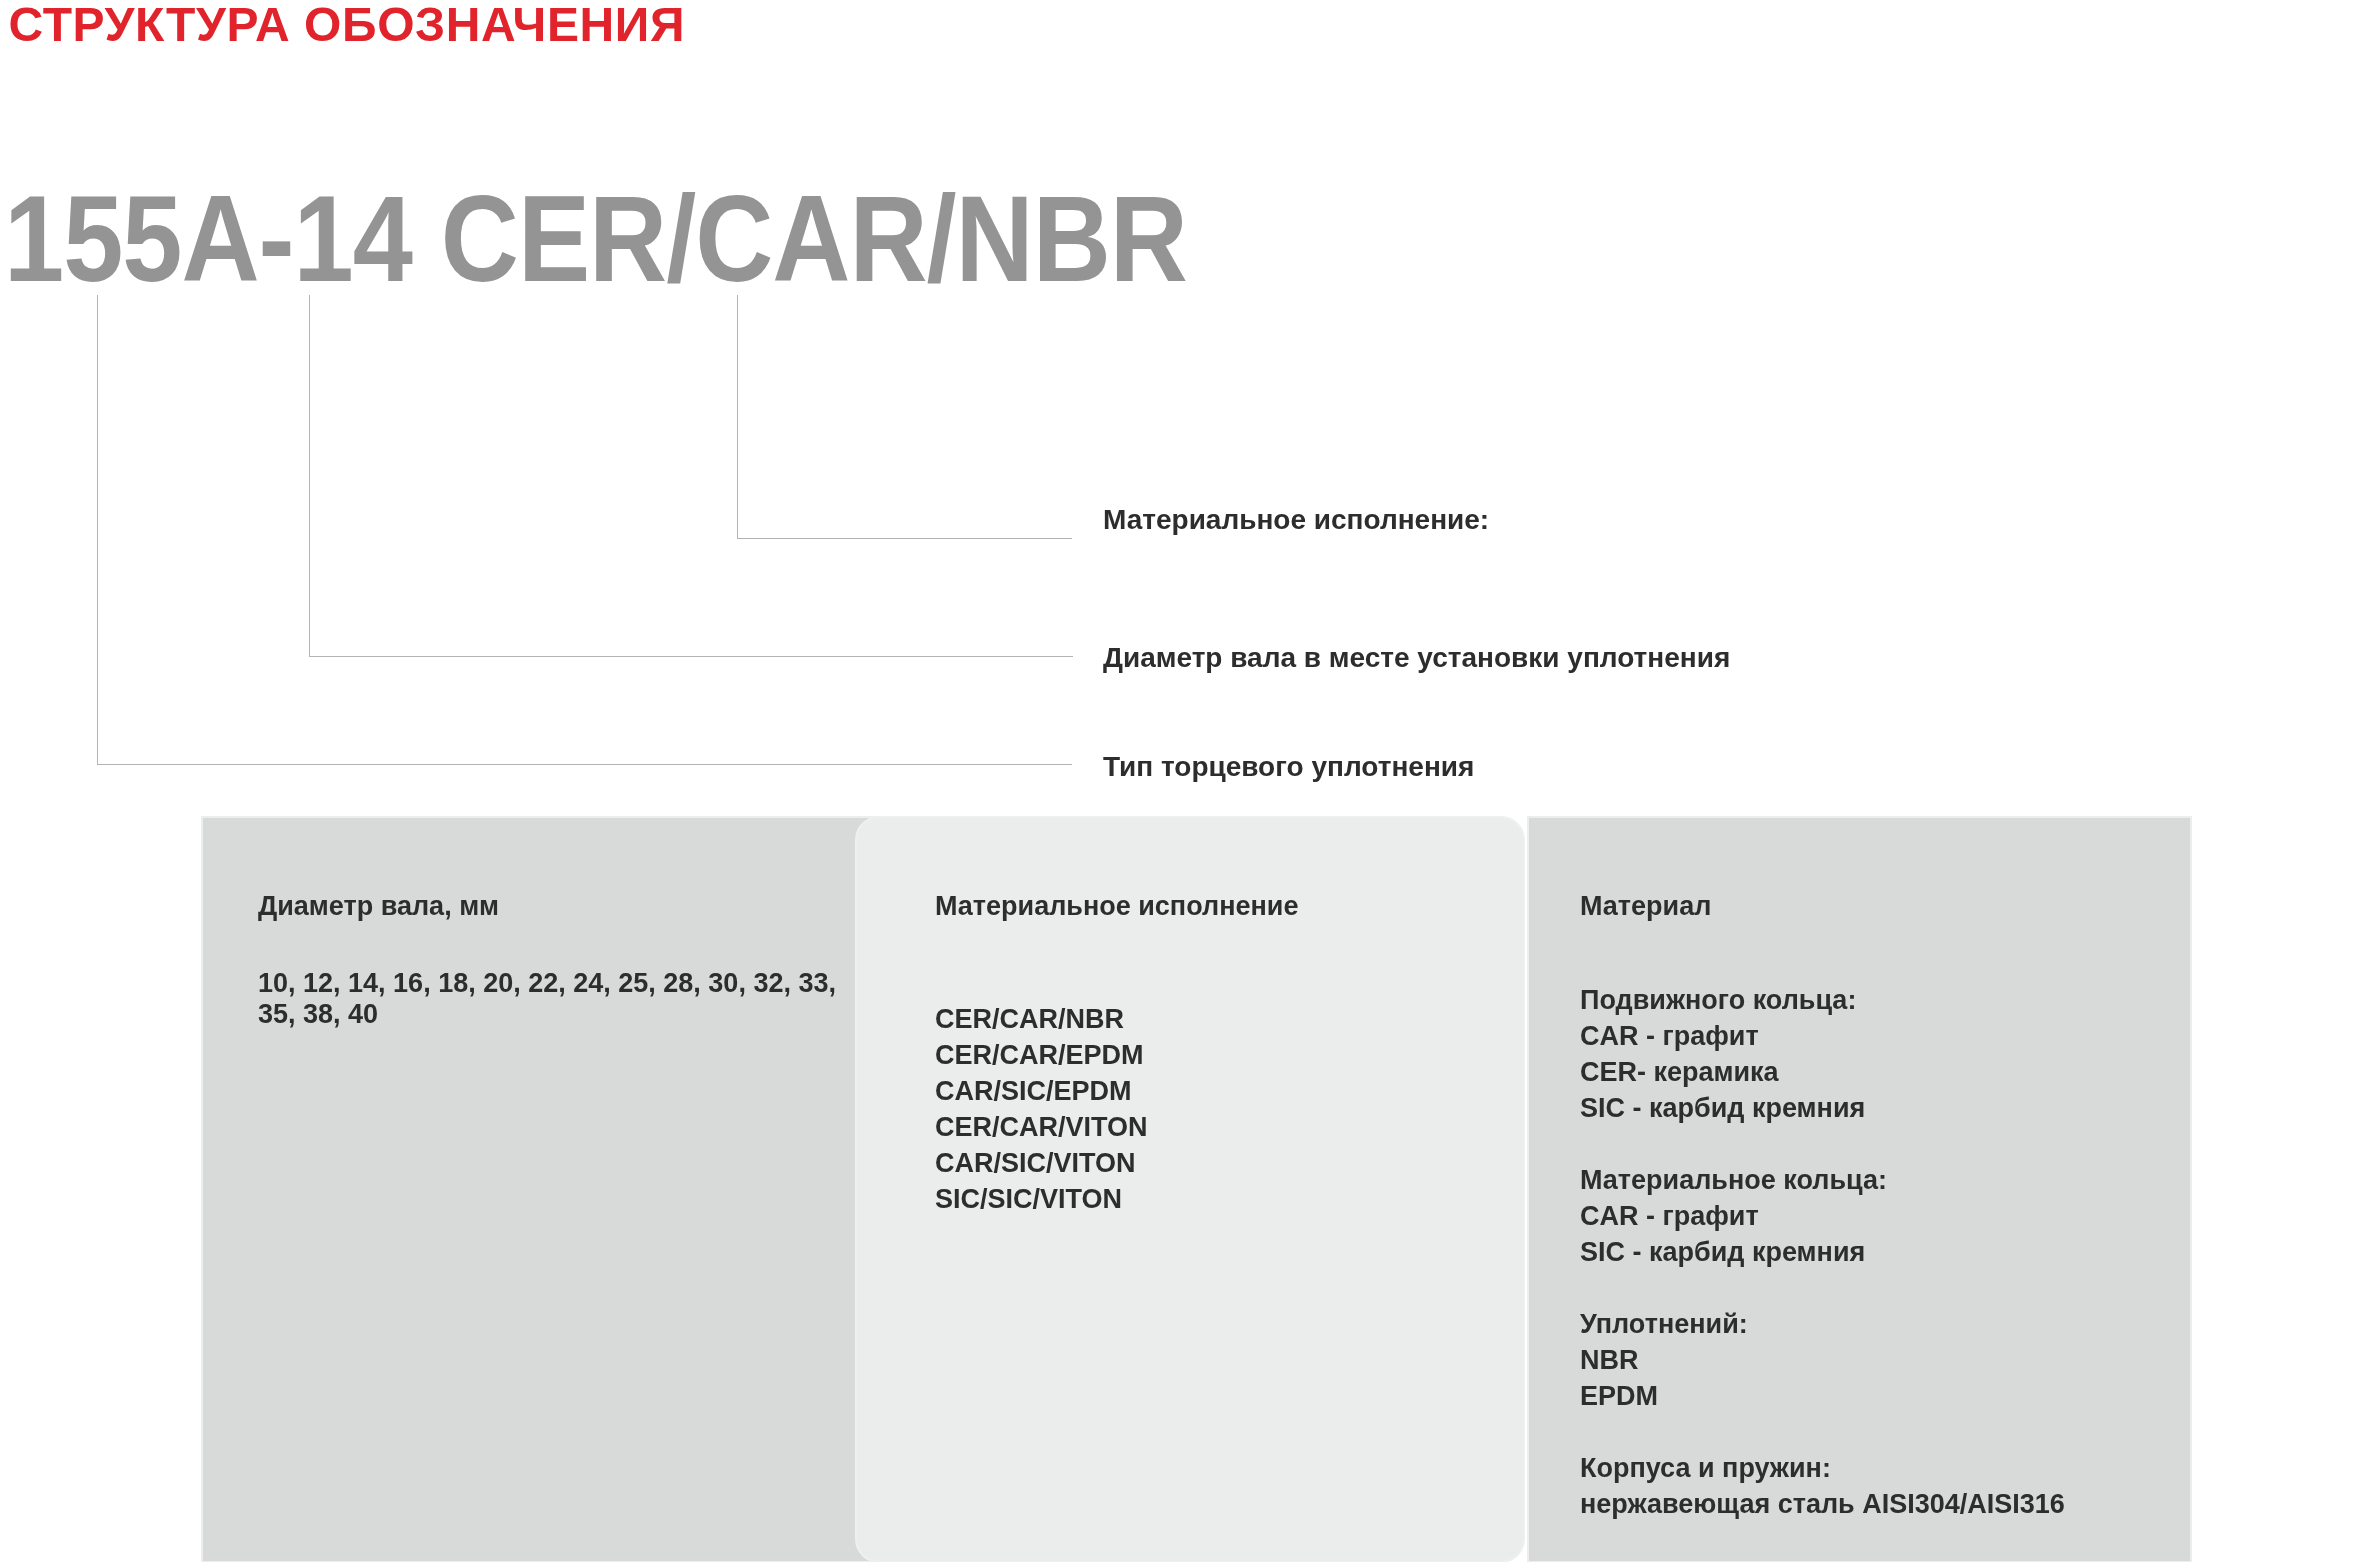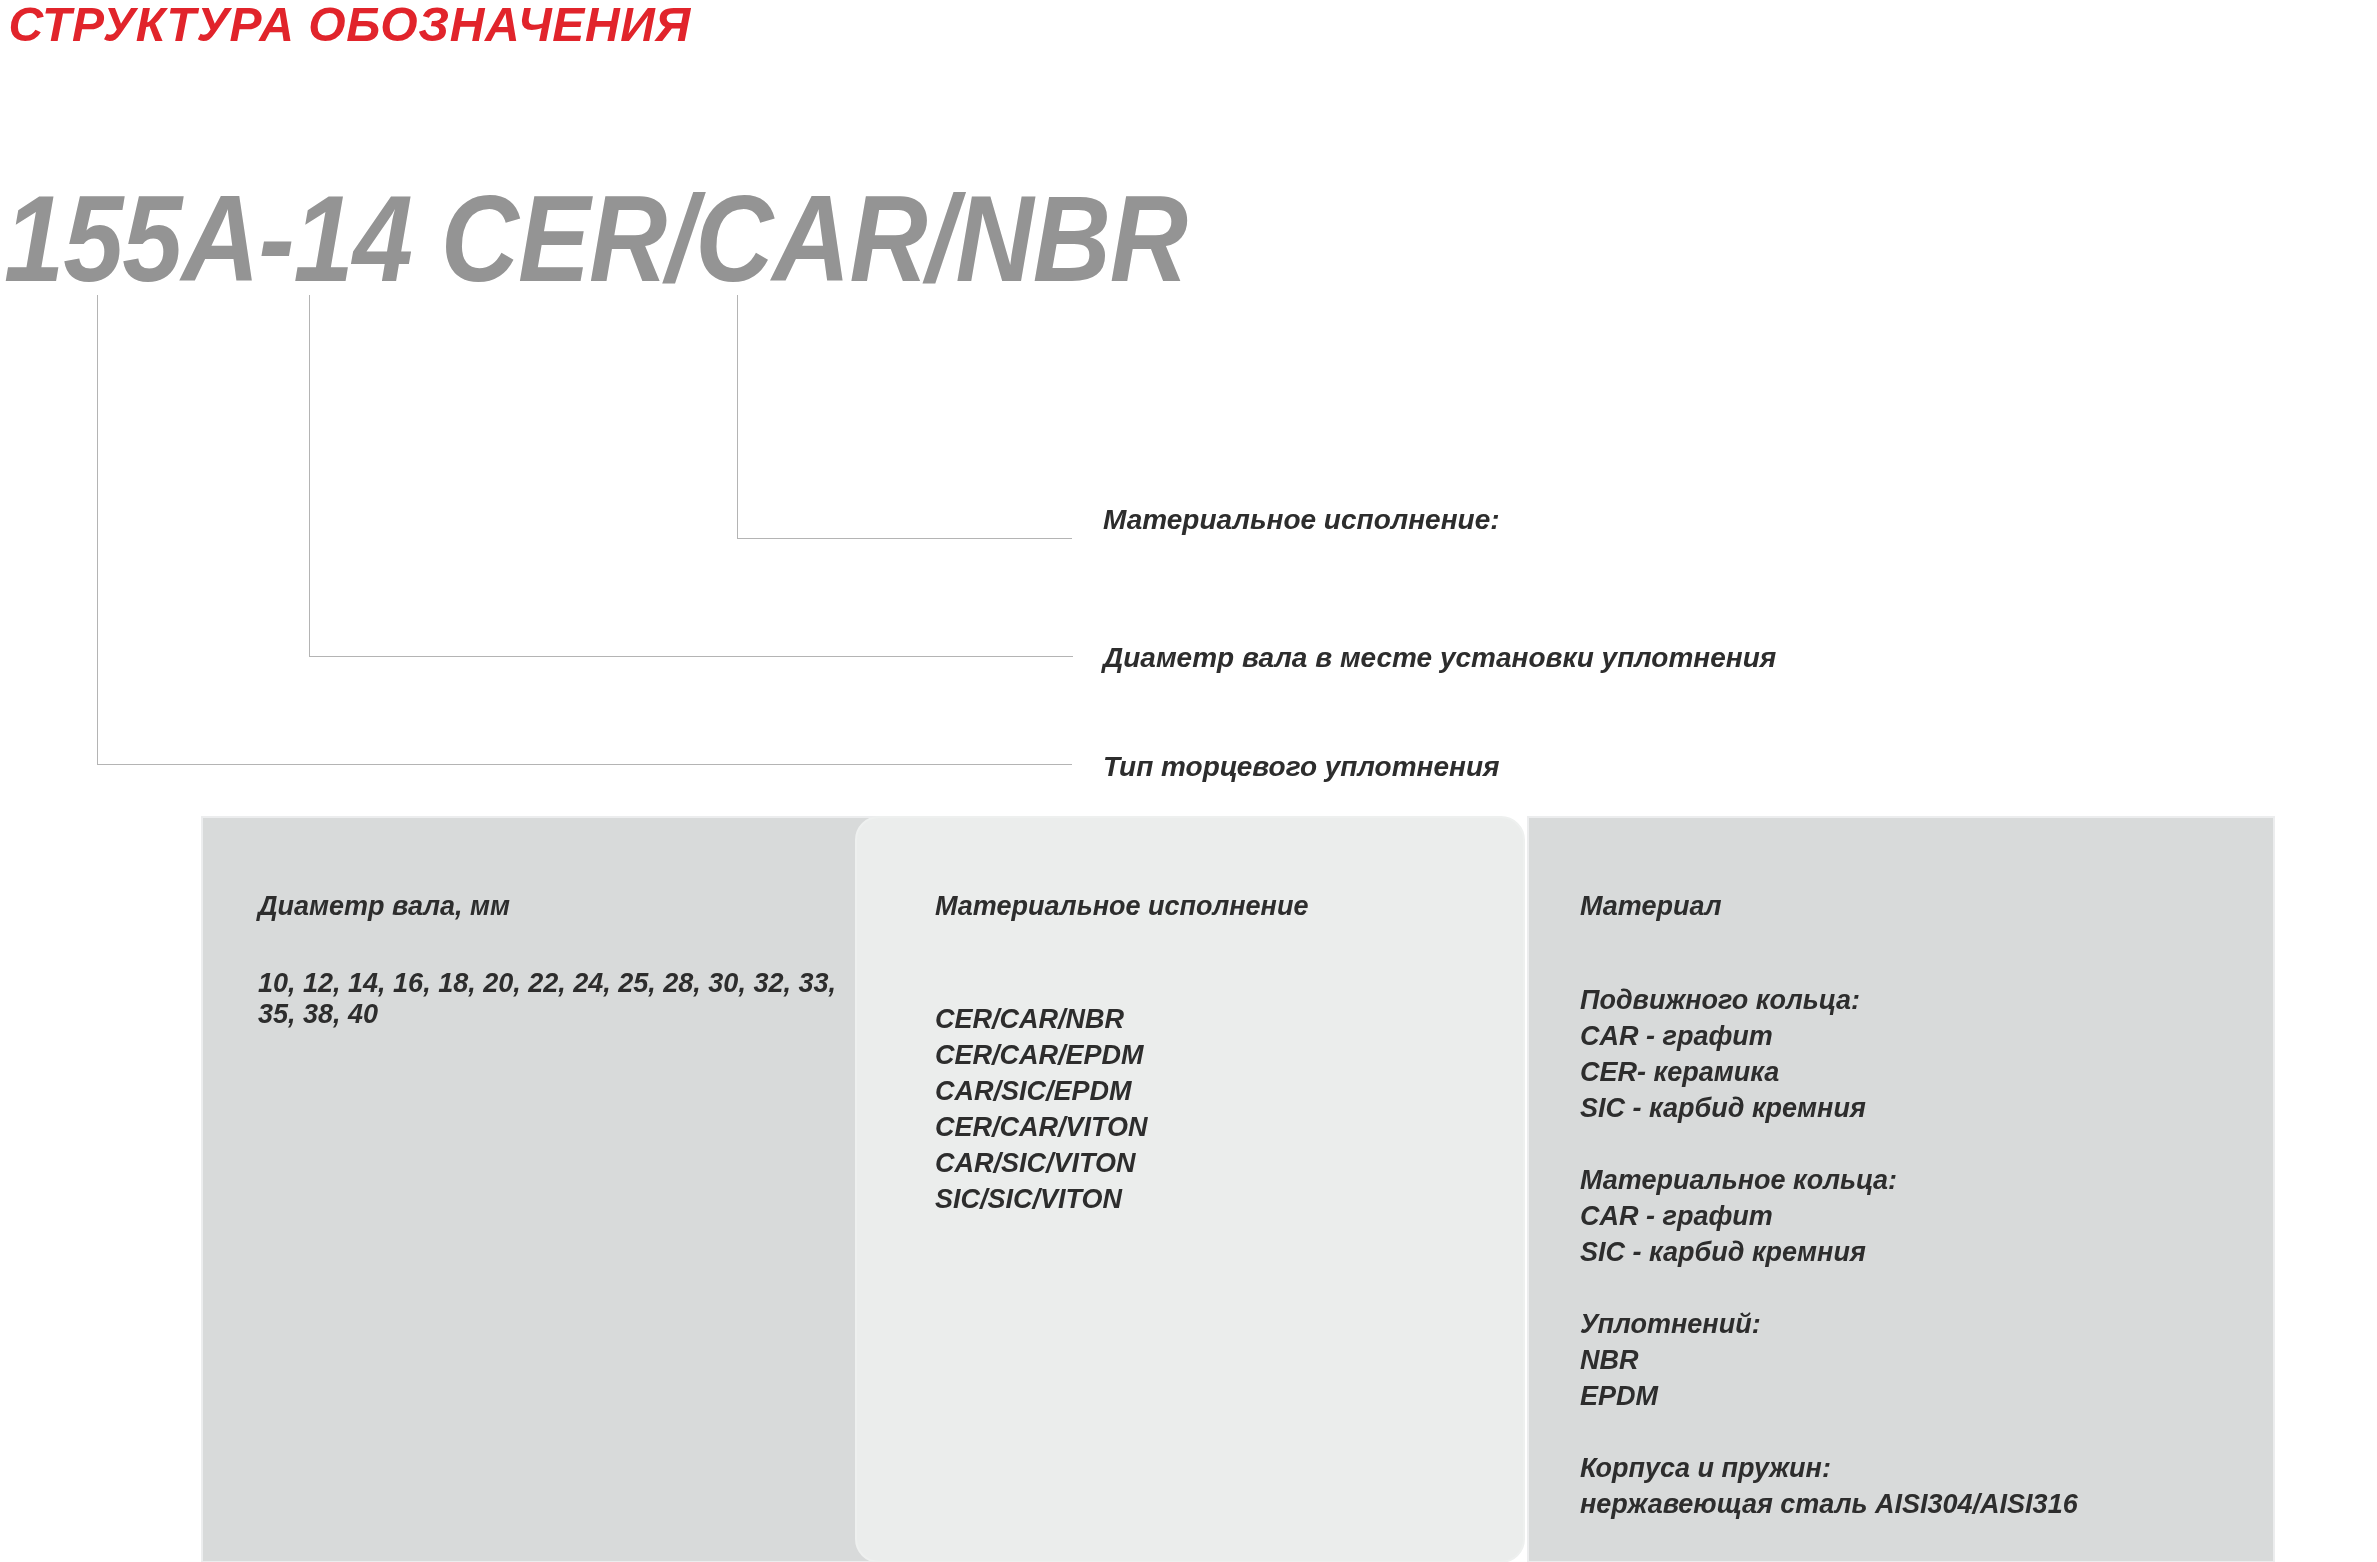--- a/index.html
+++ b/index.html
@@ -9,21 +9,20 @@
     width: 2377px;
     height: 1563px;
     overflow: hidden;
     font-family: "Liberation Sans", "DejaVu Sans", sans-serif;
   }
   .page {
     position: relative;
     width: 2377px;
     height: 1563px;
     background: #ffffff;
-    font-style: italic;
   }
   
   .page-title {
     position: absolute;
     left: 8.6px;
     top: -3.7px;
     margin: 0;
     font-size: 48px;
     line-height: 58px;
     font-weight: 700;
@@ -74,21 +73,21 @@
     top: 816px;
     height: 747px;
     box-sizing: border-box;
     border: 2.5px solid #ecedee;
     color: #2d2d2d;
   }
   .box.dark  { background: #d8dada; }
   .box.light { background: #ebedec; border-color: #eef0ef; border-radius: 24px; }
   .box1 { left: 201px;  width: 756px; padding: 73px 0 0 55px; }
   .box2 { left: 855px; width: 670px; padding: 73px 0 0 78px; }
-  .box3 { left: 1527px; width: 748px; padding: 73px 0 0 51px; }
+  .box3 { left: 1527px; width: 665px; padding: 73px 0 0 51px; }
   .box-header {
     margin: 0;
     font-size: 27px;
     line-height: 31px;
     font-weight: 700;
     white-space: nowrap;
   }
   .box1 .box-body {
     margin: 46px 0 0 0;
     max-width: 613px;

